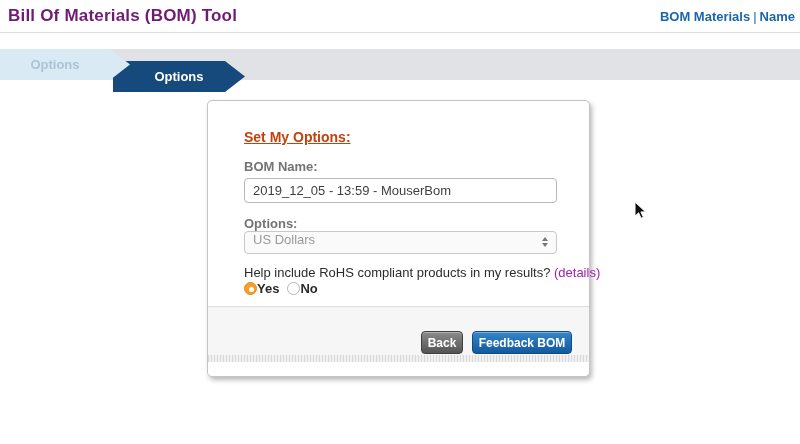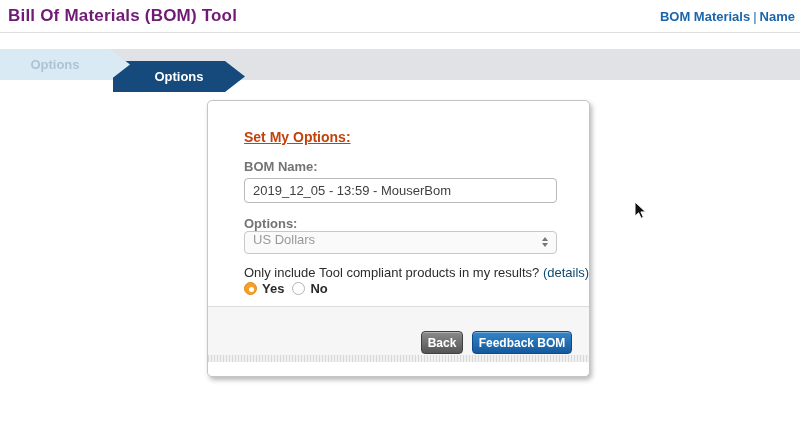--- a/index.html
+++ b/index.html
@@ -51,34 +51,34 @@
   .select-arrows { position:absolute; right:8px; top:5px; display:flex;
                    flex-direction:column; align-items:center; }
   .arr-up { width:0; height:0; border-left:3.5px solid transparent;
             border-right:3.5px solid transparent; border-bottom:4px solid #777;
             margin-bottom:2px; }
   .arr-down { width:0; height:0; border-left:3.5px solid transparent;
               border-right:3.5px solid transparent; border-top:4px solid #777; }
 
   .rohs-question { position:absolute; left:36px; top:164px; font-size:13px;
                    color:#2b2b2b; white-space:nowrap; }
-  .details-link { color:#0c4a6e; text-decoration:none; cursor:pointer; }
+  .details-link { color:#a21caf; text-decoration:none; cursor:pointer; }
   .radio-row { position:absolute; left:36px; top:180px; display:flex;
                align-items:center; }
   .radio-item { display:flex; align-items:center; margin-right:8px; }
   .radio-circle { width:13px; height:13px; border-radius:50%;
                   background:#fff; border:1px solid #b5b5b5; position:relative;
                   cursor:pointer; }
   .radio-item.selected .radio-circle { background:#f6a02a;
                   border:1px solid #e08a14; }
   .radio-item.selected .radio-circle::after { content:""; position:absolute;
                   left:4px; top:4px; width:5px; height:5px; border-radius:50%;
                   background:#fff; }
   .radio-label { font-size:13px; font-weight:bold; color:#2b2b2b;
-                 margin-left:5px; }
+                 }
 
   
   .dlg-footer { position:absolute; left:0; right:0; top:205px; height:70px; }
   .footer-gray { height:49px; background:#f6f6f6; border-top:1px solid #dcdcdc;
                  position:relative; }
   .footer-hatch { height:7px;
                   background:repeating-linear-gradient(90deg,
                      #d8d8d8 0 1px, #f1f1f1 1px 3px); }
   .footer-white { height:14px; background:#fff; border-radius:0 0 5px 5px; }
   .btn-row { position:absolute; right:17px; top:24px; display:flex; }
@@ -125,21 +125,21 @@
     <div class="field-label lbl-currency">Options:</div>
     <div class="currency-select">
       <span>US Dollars</span>
       <span class="select-arrows">
           <span class="arr-up"></span>
           <span class="arr-down"></span>
         </span>
     </div>
 
     <div class="rohs-question">
-      <span>Only include Tool compliant products in my results?</span>
+      <span>Help include RoHS compliant products in my results?</span>
       <a class="details-link">(details)</a>
     </div>
 
     <div class="radio-row">
       <div class="radio-item selected">
         <span class="radio-circle"></span>
         <span class="radio-label">Yes</span>
       </div>
       <div class="radio-item">
         <span class="radio-circle"></span>

